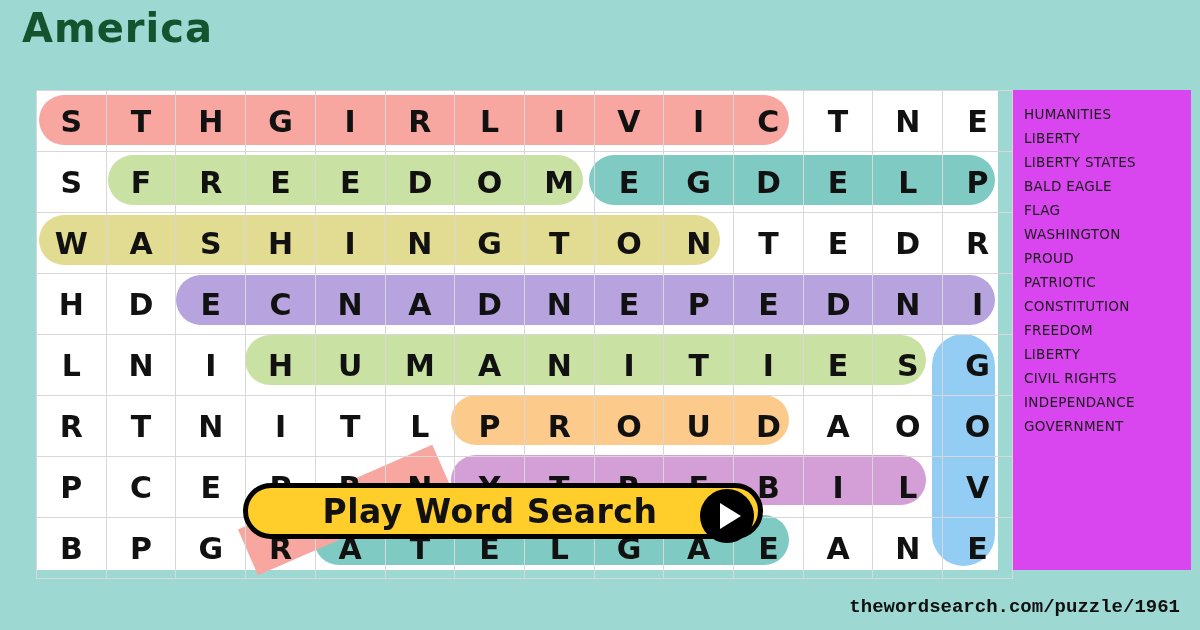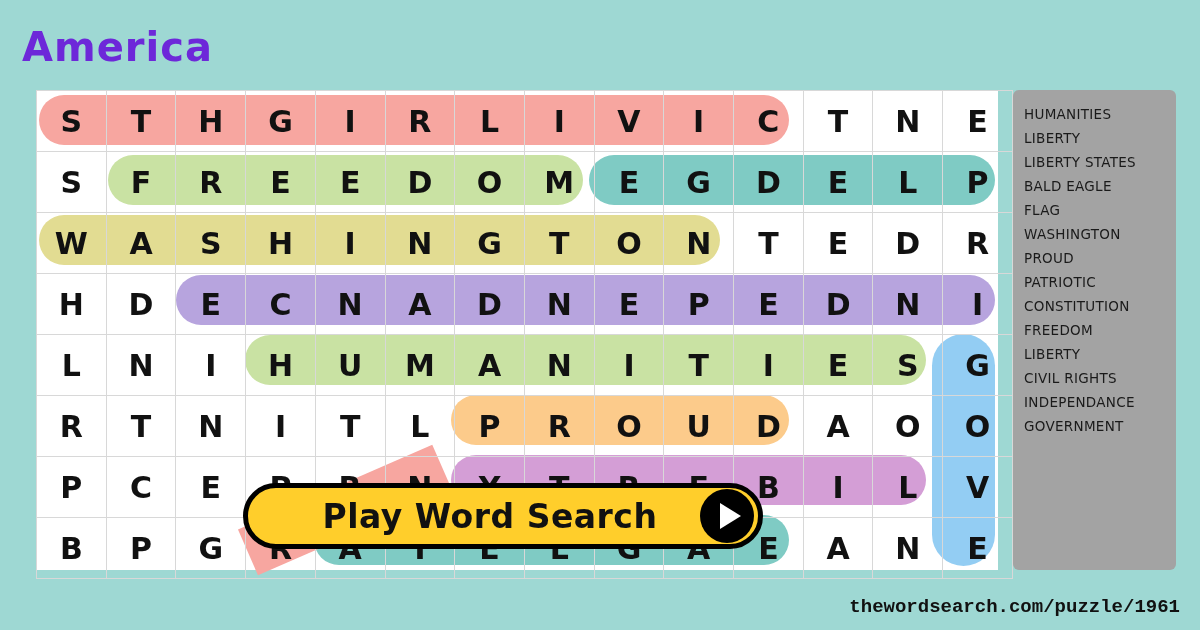--- a/index.html
+++ b/index.html
@@ -10,25 +10,25 @@
     width: 1200px;
     height: 630px;
     background: #9ed8d3;
     font-family: "DejaVu Sans", sans-serif;
     overflow: hidden;
     position: relative;
   }
   #page-title {
     position: absolute;
     left: 22px;
-    top: 27px;
+    top: 8px;
     font-family: "DejaVu Sans", sans-serif;
     font-size: 40px;
     font-weight: bold;
-    color: #6d28d9;
+    color: #14532d;
     letter-spacing: 1px;
     line-height: 1;
   }
 
   
   #grid-wrap {
     position: absolute;
     left: 36px;
     top: 90px;
     width: 962px;
@@ -75,26 +75,25 @@
   .hl {
     position: absolute;
     border-radius: 30px;
   }
 
   
   #word-list {
     position: absolute;
     left: 1013px;
     top: 90px;
-    width: 163px;
+    width: 178px;
     height: 480px;
-    background: #a3a3a3;
+    background: #d946ef;
     box-sizing: border-box;
     padding: 12px 0 0 11px;
-    border-radius: 6px;
   }
   #word-list ul {
     list-style: none;
     margin: 0;
     padding: 0;
   }
   #word-list li {
     font-family: "DejaVu Sans", sans-serif;
     font-size: 13.5px;
     color: #1a1a1a;
@@ -102,21 +101,21 @@
     letter-spacing: 0.3px;
     white-space: nowrap;
   }
 
   
   #play-button {
     position: absolute;
     left: 243px;
     top: 483px;
     width: 520px;
-    height: 66px;
+    height: 56px;
     background: #ffce2b;
     border: 5px solid #000000;
     border-radius: 36px;
     box-sizing: border-box;
     display: flex;
     align-items: center;
     justify-content: center;
     z-index: 20;
     cursor: pointer;
   }

